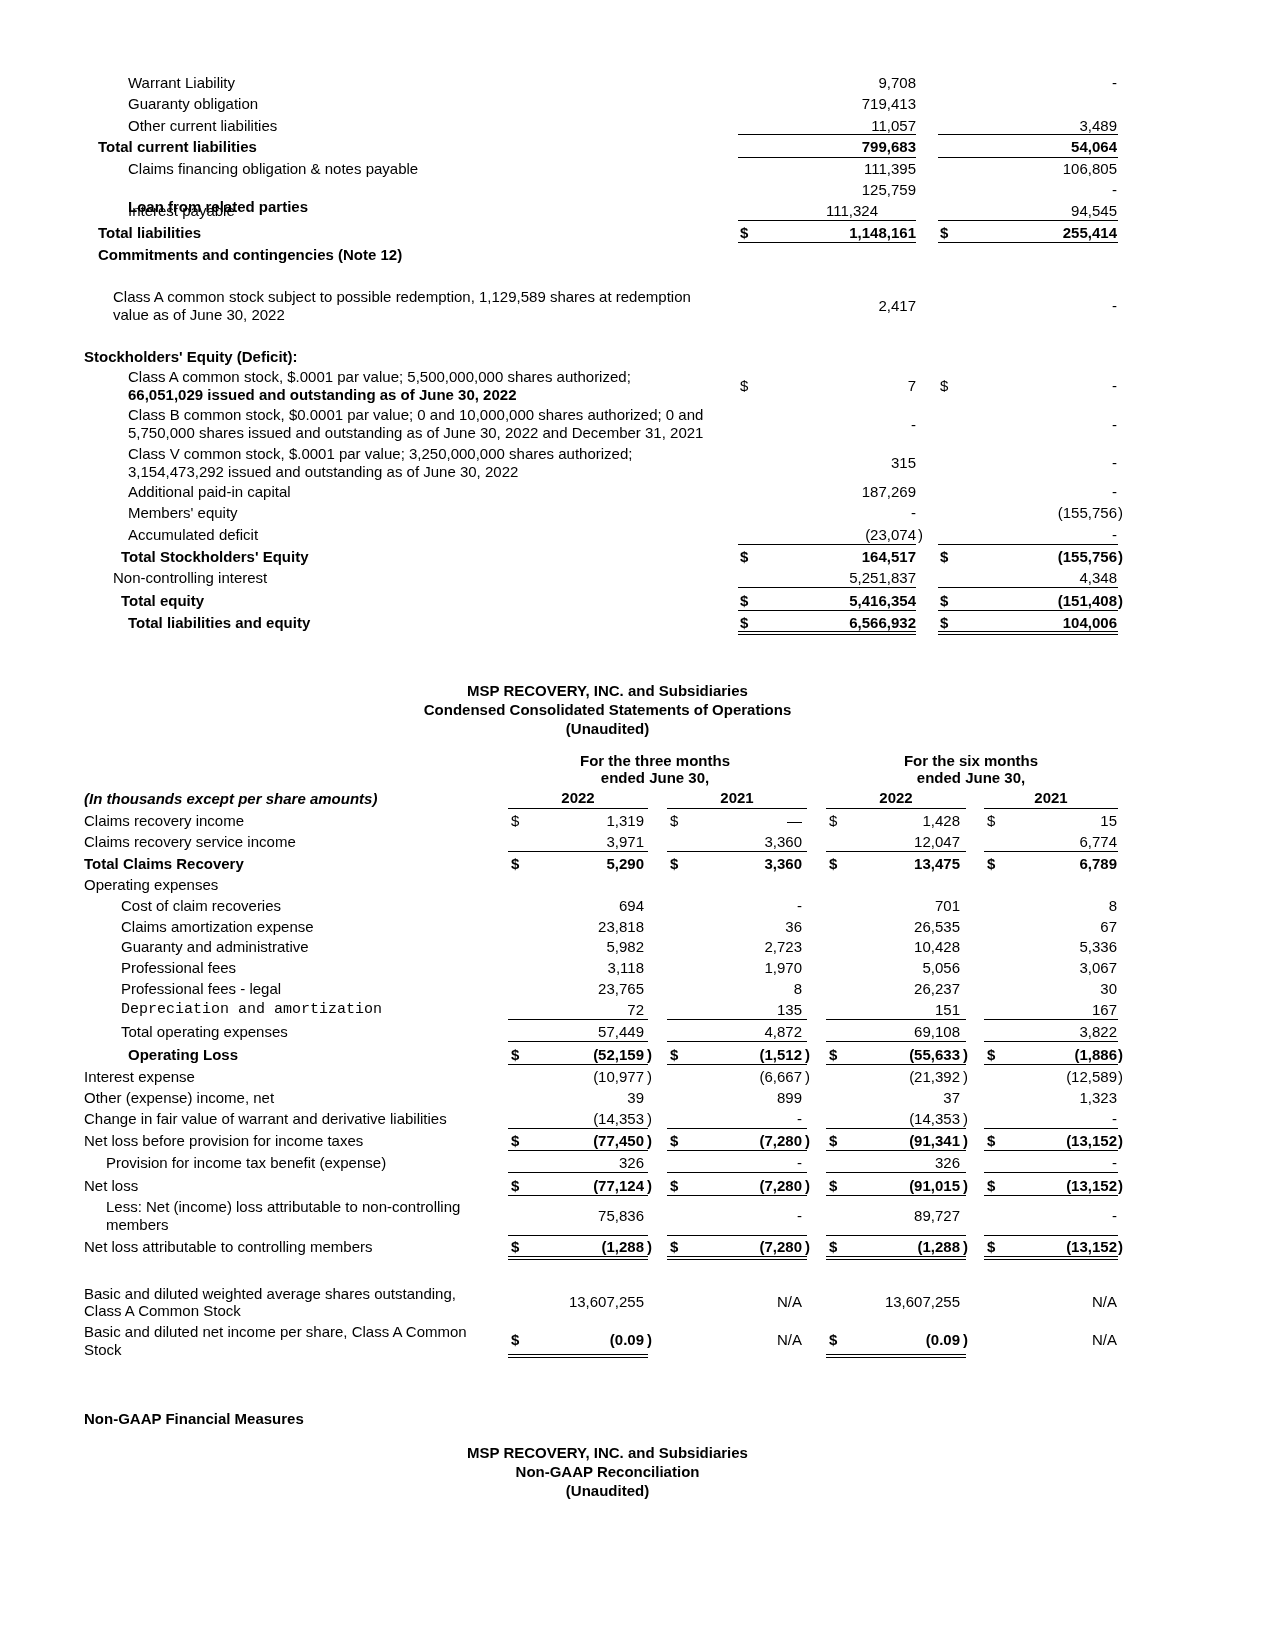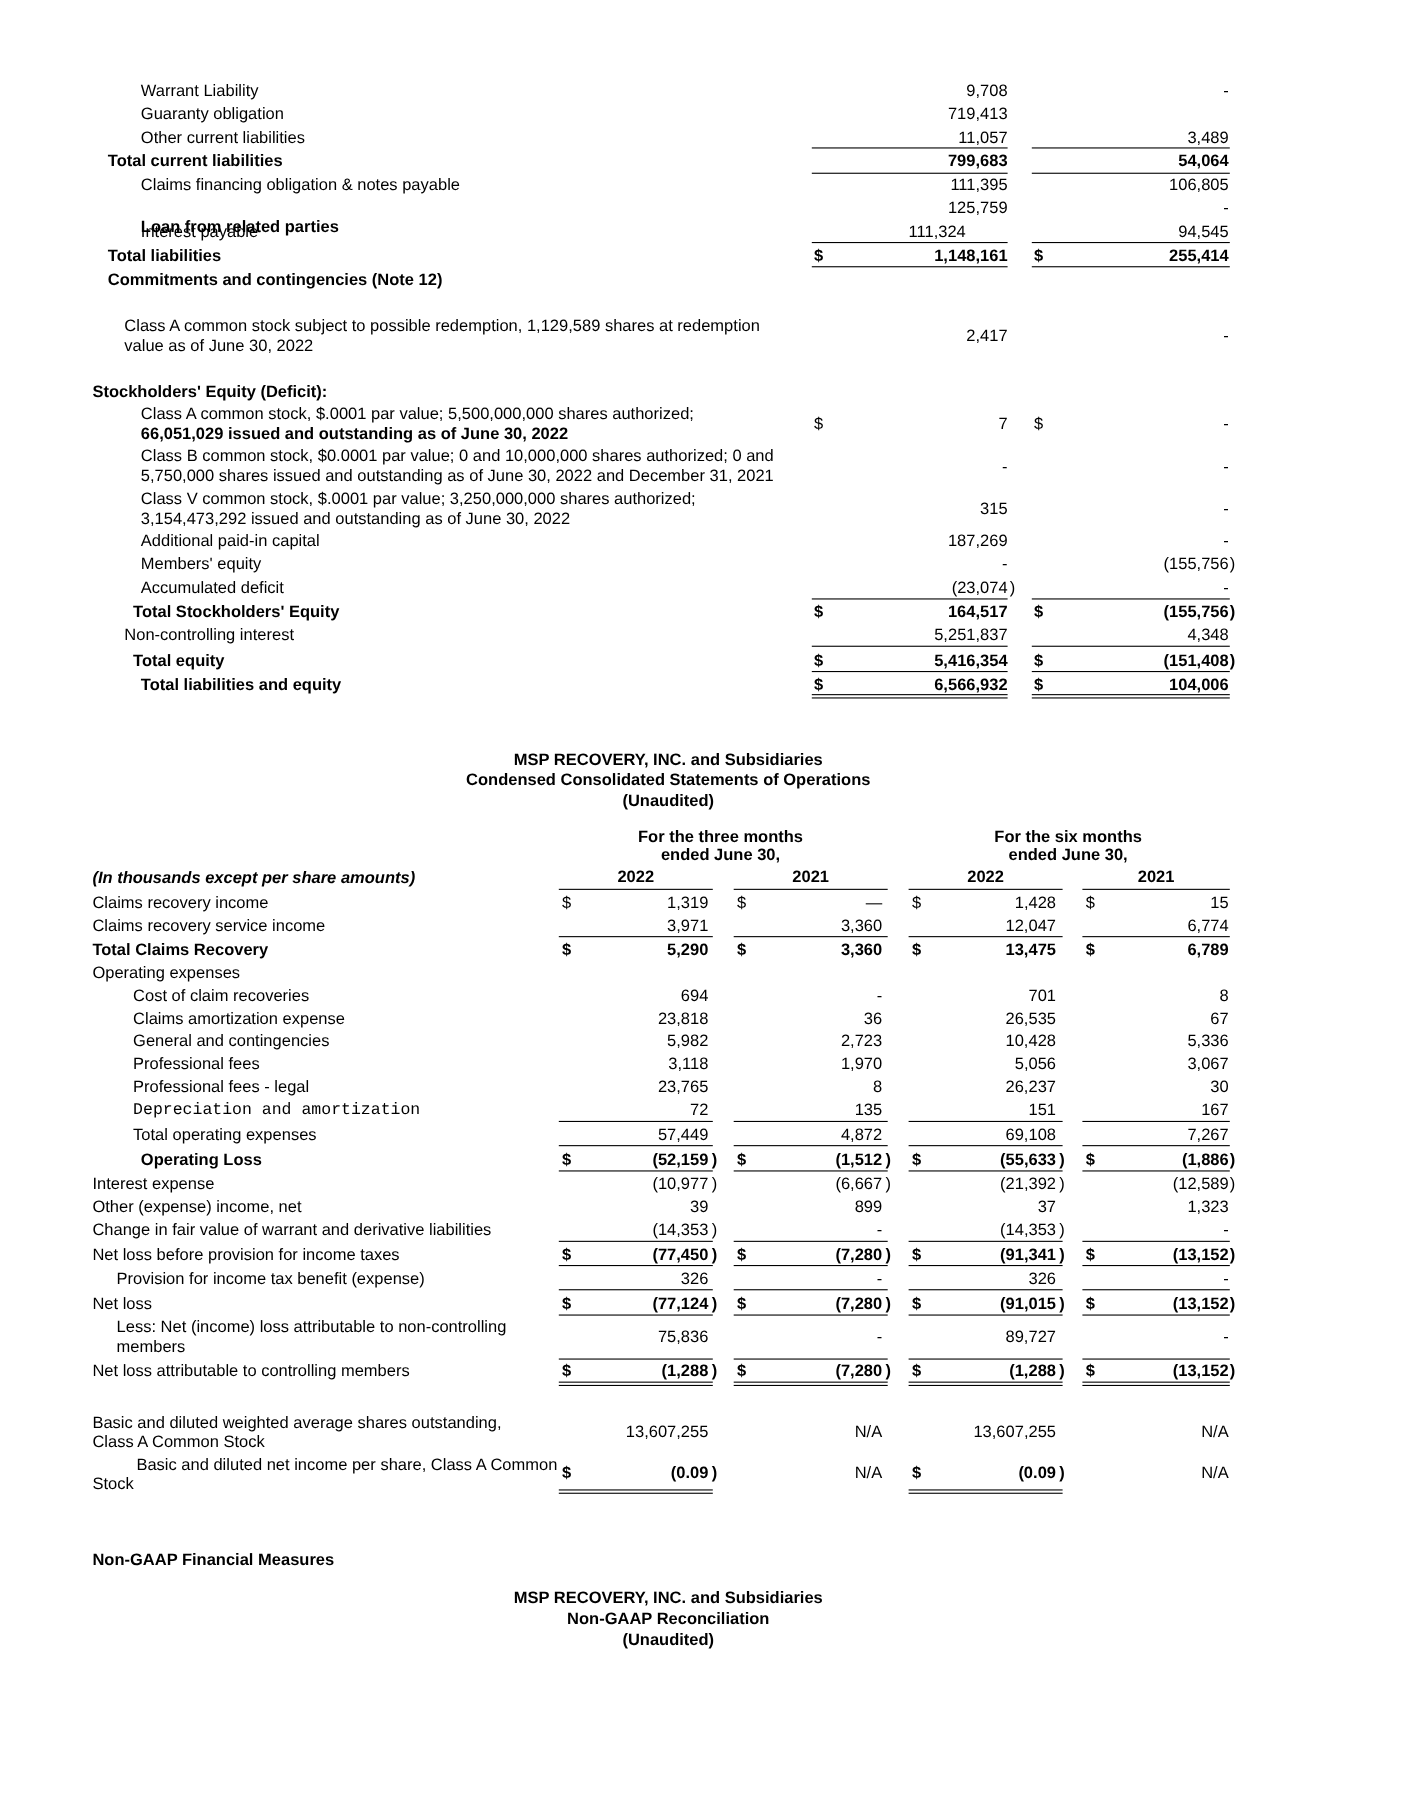--- a/index.html
+++ b/index.html
@@ -196,21 +196,21 @@
   <span class="abs r" style="left:700px;width:102px;top:897px;">-</span>
   <span class="abs r" style="left:858px;width:102px;top:897px;">701</span>
   <span class="abs r" style="left:1014px;width:103px;top:897px;">8</span>
 
   <span class="abs" style="left:121px;top:918px;">Claims amortization expense</span>
   <span class="abs r" style="left:540px;width:104px;top:918px;">23,818</span>
   <span class="abs r" style="left:700px;width:102px;top:918px;">36</span>
   <span class="abs r" style="left:858px;width:102px;top:918px;">26,535</span>
   <span class="abs r" style="left:1014px;width:103px;top:918px;">67</span>
 
-  <span class="abs" style="left:121px;top:938px;">General and contingencies</span>
+  <span class="abs" style="left:121px;top:938px;">Guaranty and administrative</span>
   <span class="abs r" style="left:540px;width:104px;top:938px;">5,982</span>
   <span class="abs r" style="left:700px;width:102px;top:938px;">2,723</span>
   <span class="abs r" style="left:858px;width:102px;top:938px;">10,428</span>
   <span class="abs r" style="left:1014px;width:103px;top:938px;">5,336</span>
 
   <span class="abs" style="left:121px;top:959px;">Professional fees</span>
   <span class="abs r" style="left:540px;width:104px;top:959px;">3,118</span>
   <span class="abs r" style="left:700px;width:102px;top:959px;">1,970</span>
   <span class="abs r" style="left:858px;width:102px;top:959px;">5,056</span>
   <span class="abs r" style="left:1014px;width:103px;top:959px;">3,067</span>
@@ -228,21 +228,21 @@
   <span class="abs r" style="left:1014px;width:103px;top:1001px;">167</span>
   <div class="line" style="left:508px;width:140px;top:1019px;"></div>
   <div class="line" style="left:667px;width:140px;top:1019px;"></div>
   <div class="line" style="left:826px;width:140px;top:1019px;"></div>
   <div class="line" style="left:984px;width:134px;top:1019px;"></div>
 
   <span class="abs" style="left:121px;top:1023px;">Total operating expenses</span>
   <span class="abs r" style="left:540px;width:104px;top:1023px;">57,449</span>
   <span class="abs r" style="left:700px;width:102px;top:1023px;">4,872</span>
   <span class="abs r" style="left:858px;width:102px;top:1023px;">69,108</span>
-  <span class="abs r" style="left:1014px;width:103px;top:1023px;">7,267</span>
+  <span class="abs r" style="left:1014px;width:103px;top:1023px;">3,822</span>
   <div class="line" style="left:508px;width:140px;top:1041px;"></div>
   <div class="line" style="left:667px;width:140px;top:1041px;"></div>
   <div class="line" style="left:826px;width:140px;top:1041px;"></div>
   <div class="line" style="left:984px;width:134px;top:1041px;"></div>
 
   <span class="abs bold" style="left:128px;top:1046px;">Operating Loss</span>
   <span class="abs bold" style="left:511px;top:1046px;">$</span>
   <span class="abs r bold" style="left:540px;width:104px;top:1046px;">(52,159</span>
   <span class="paren bold" style="left:647px;top:1046px;">)</span>
   <span class="abs bold" style="left:670px;top:1046px;">$</span>
@@ -362,21 +362,21 @@
   <div class="dline" style="left:826px;width:140px;top:1256px;"></div>
   <div class="dline" style="left:984px;width:134px;top:1256px;"></div>
 
   <span class="abs" style="left:84px;top:1285px;">Basic and diluted weighted average shares outstanding,</span>
   <span class="abs" style="left:84px;top:1302px;">Class A Common Stock</span>
   <span class="abs r" style="left:540px;width:104px;top:1293px;">13,607,255</span>
   <span class="abs r" style="left:700px;width:102px;top:1293px;">N/A</span>
   <span class="abs r" style="left:858px;width:102px;top:1293px;">13,607,255</span>
   <span class="abs r" style="left:1014px;width:103px;top:1293px;">N/A</span>
 
-  <span class="abs" style="left:84px;top:1323px;margin-left:40px;">Basic and diluted net income per share, Class A Common</span>
+  <span class="abs" style="left:84px;top:1323px;">Basic and diluted net income per share, Class A Common</span>
   <span class="abs" style="left:84px;top:1341px;">Stock</span>
   <span class="abs bold" style="left:511px;top:1331px;">$</span>
   <span class="abs r bold" style="left:540px;width:104px;top:1331px;">(0.09</span>
   <span class="paren bold" style="left:647px;top:1331px;">)</span>
   <span class="abs r" style="left:700px;width:102px;top:1331px;">N/A</span>
   <span class="abs bold" style="left:829px;top:1331px;">$</span>
   <span class="abs r bold" style="left:858px;width:102px;top:1331px;">(0.09</span>
   <span class="paren bold" style="left:963px;top:1331px;">)</span>
   <span class="abs r" style="left:1014px;width:103px;top:1331px;">N/A</span>
   <div class="dline" style="left:508px;width:140px;top:1354px;"></div>

